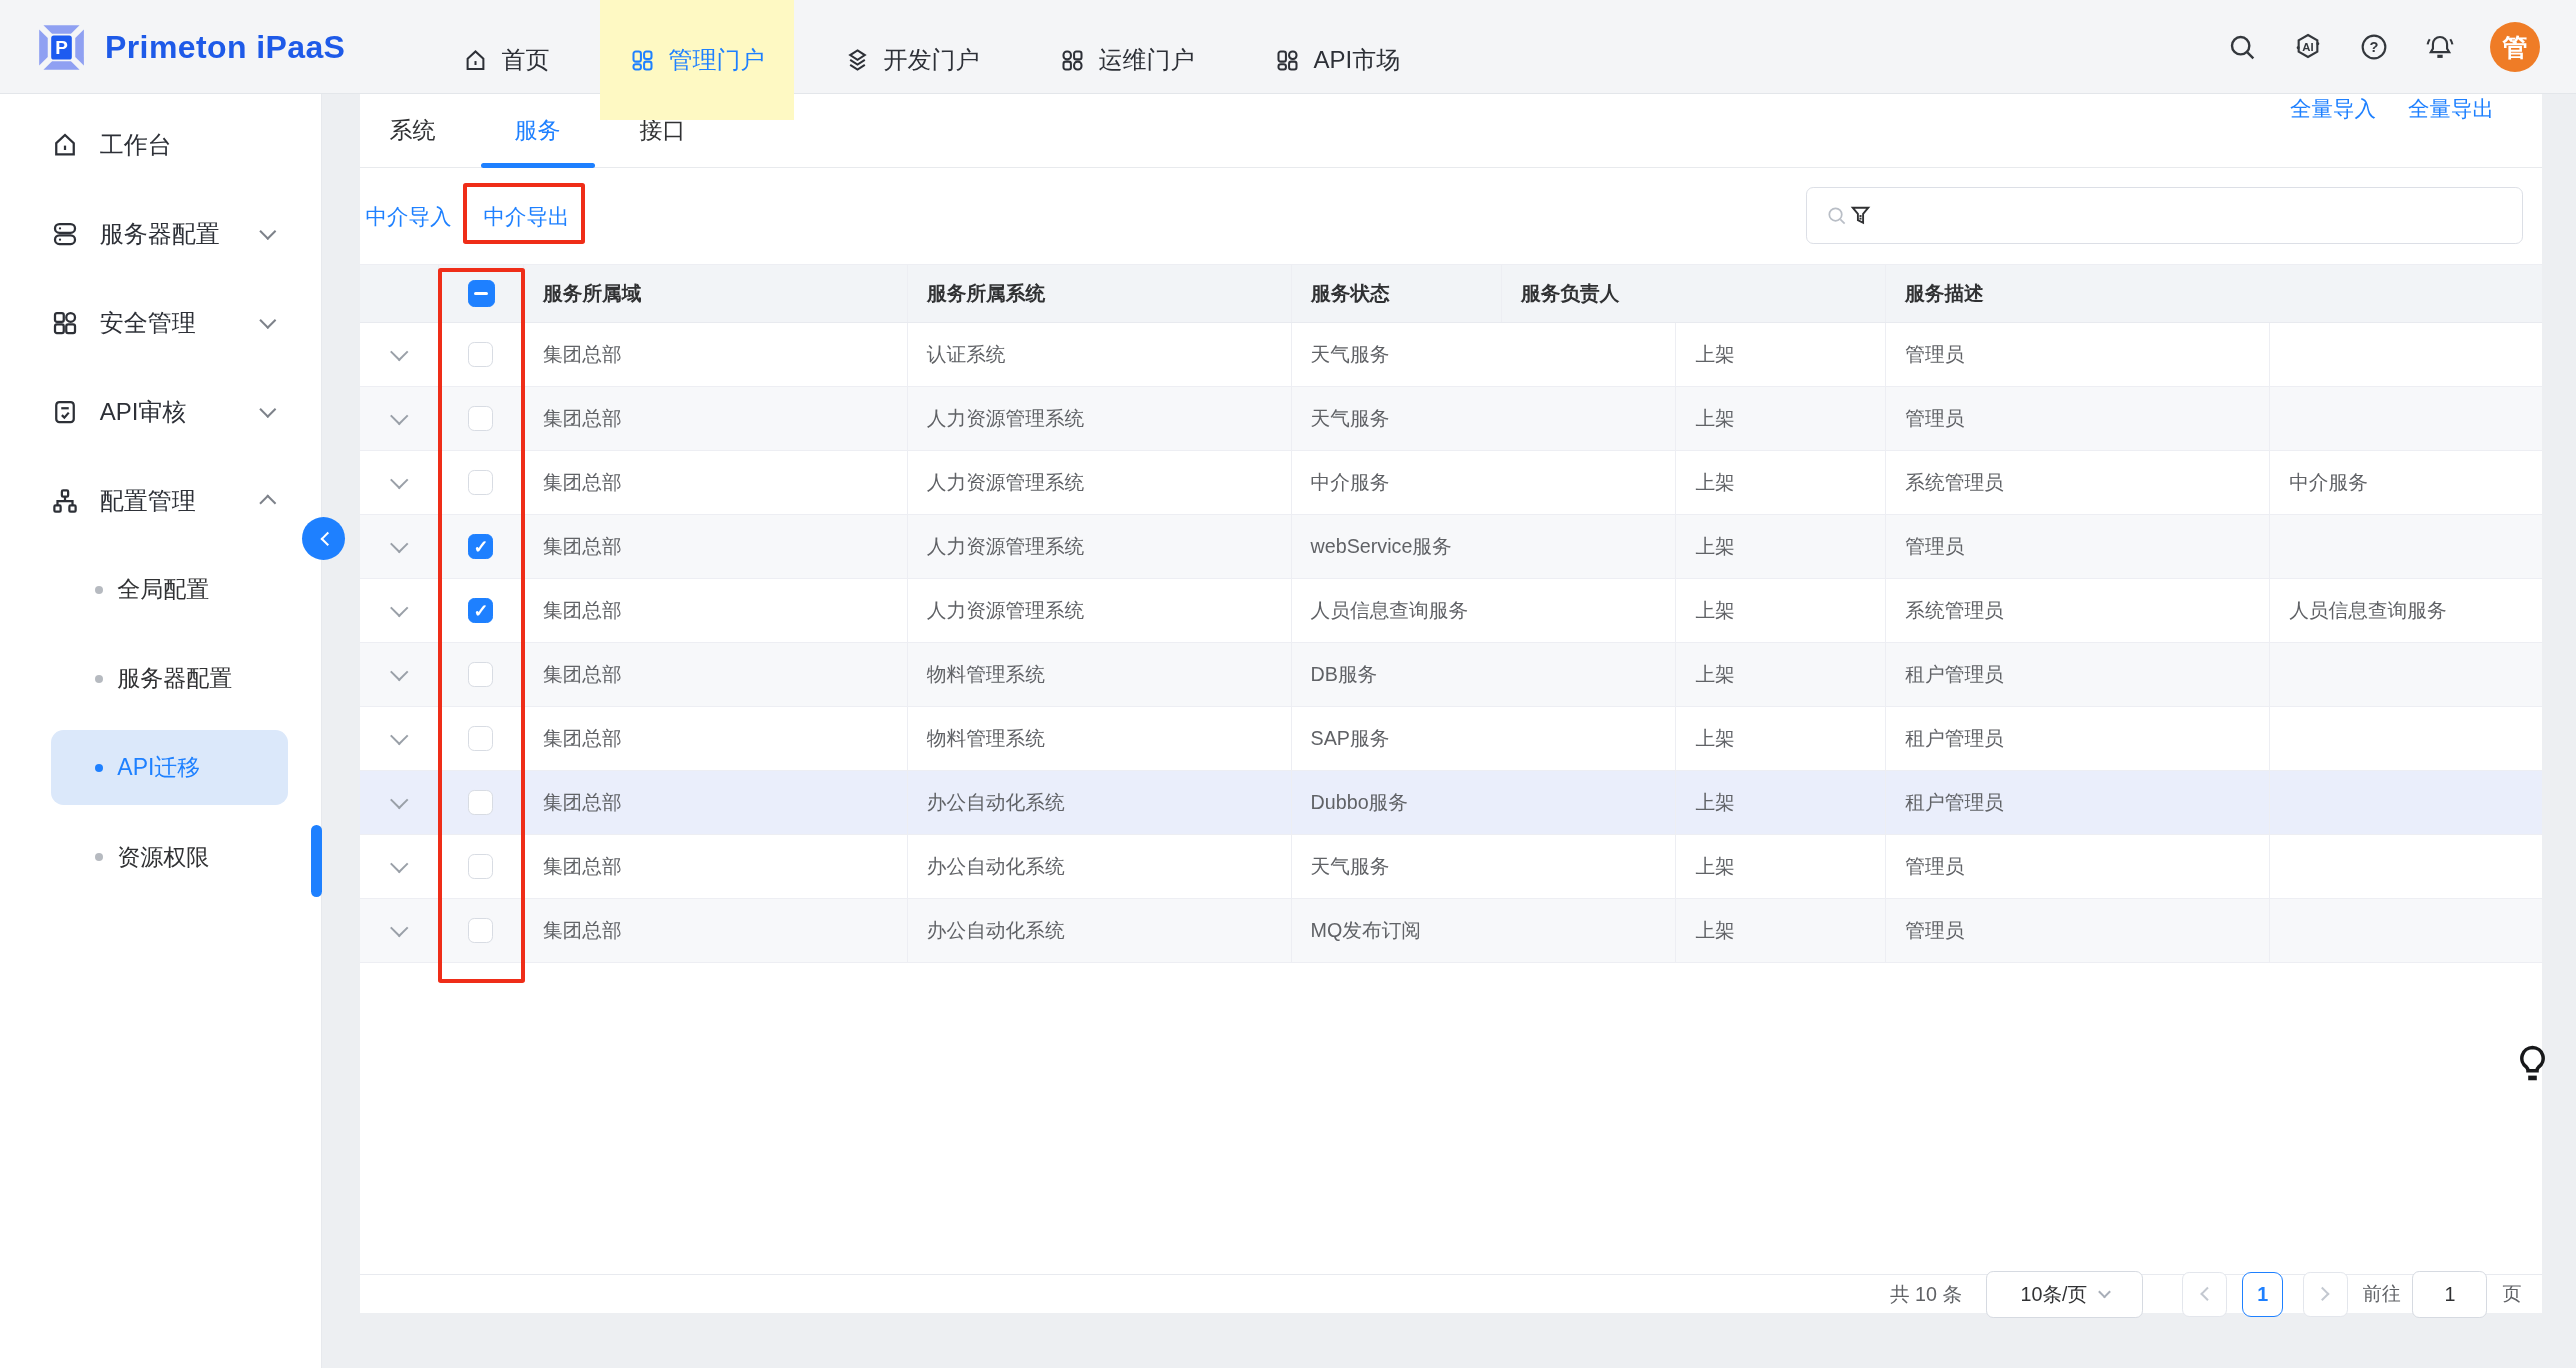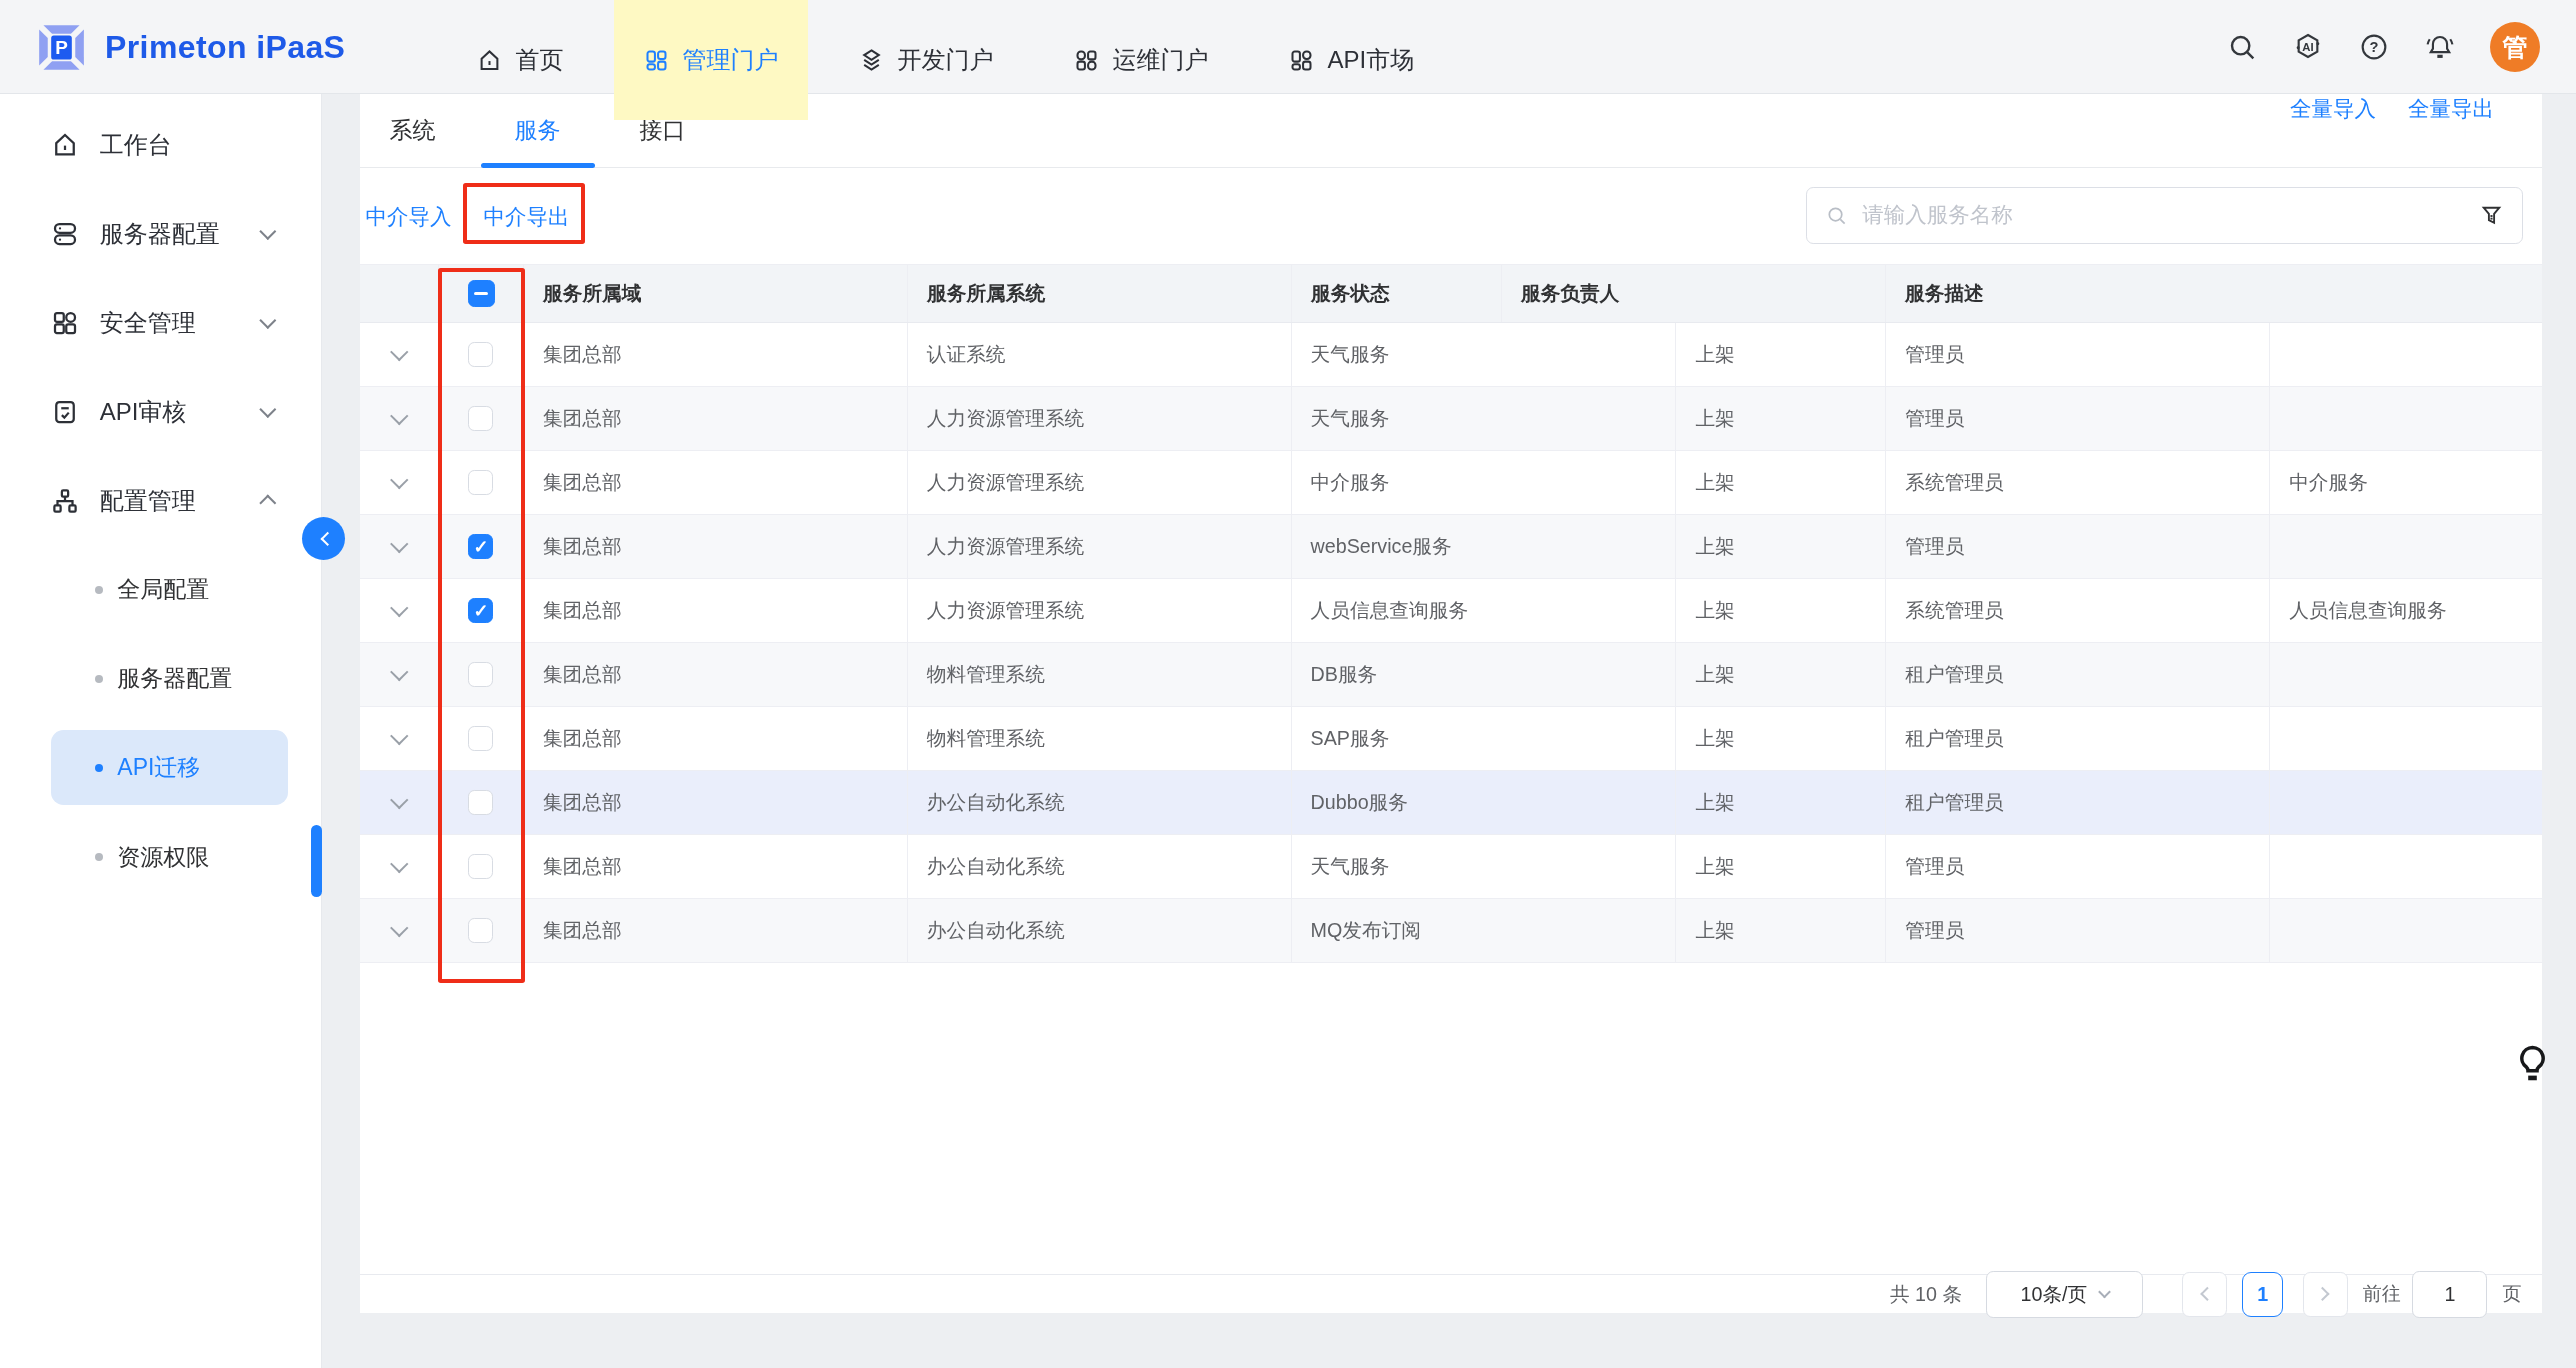--- a/index.html
+++ b/index.html
@@ -9,21 +9,21 @@
     background: #edeff2; font-family: "Liberation Sans", sans-serif; color:#303133;
   }
   
   .topbar {
     position: absolute; left:0; top:0; width:2576px; height:94px;
     background:#f4f5f7; border-bottom:0.9px solid #e3e6ea; z-index:20;
   }
   .brand { position:absolute; left:34px; top:0; height:94px; display:flex; align-items:center; }
   .brand-logo { width:55px; height:55px; }
   .brand-name { margin-left:16px; font-size:32px; font-weight:bold; color:#1E5AE8; letter-spacing:0.4px; }
-  .topnav { position:absolute; left:447px; top:0; height:120px; display:flex; align-items:stretch; gap:21.5px; }
+  .topnav { position:absolute; left:433px; top:0; height:120px; display:flex; align-items:stretch; gap:21.5px; }
   .nav-item { display:flex; align-items:center; gap:12.5px; padding:0 29px; font-size:24px; color:#2d3037; cursor:pointer; }
   .nav-item svg { width:27px; height:27px; stroke:#2d3037; }
   .nav-item.active { background:#fef9c3; color:#1E80FF; }
   .nav-item.active svg { stroke:#1E80FF; }
   .topbar-right { position:absolute; right:36px; top:0; height:94px; display:flex; align-items:center; gap:34px; }
   .tb-icon { width:32px; height:32px; display:block; cursor:pointer; }
   .tb-icon svg { width:32px; height:32px; stroke:#33373c; fill:none; }
   .avatar { width:50px; height:50px; border-radius:50%; background:#EF7C26; color:#fff; font-size:25px; font-weight:bold;
             display:flex; align-items:center; justify-content:center; cursor:pointer; }
   
@@ -294,21 +294,20 @@
 
   <div class="toolbar">
     <a>中介导入</a>
     <span class="gap"></span>
     <a>中介导出</a>
     <div class="searchbox">
       <svg class="mag" viewBox="0 0 24 24" stroke-width="1.8">
           <circle cx="11" cy="11" r="6.5"></circle>
           <line x1="16" y1="16" x2="20.5" y2="20.5"></line>
         </svg>
-      <input type="text" placeholder="请输入服务名称" style="">
       <svg class="funnel" viewBox="0 0 24 24" stroke-width="1.8">
           <path d="M4.5 4.5 H19.5 L14.5 10.5 V19 L9.5 16.5 V10.5 Z"></path>
           <line x1="11" y1="12.5" x2="13" y2="12.5"></line>
           <line x1="11" y1="15" x2="13" y2="15"></line>
         </svg>
     </div>
   </div>
 
   <div class="table">
     <div class="thead">

